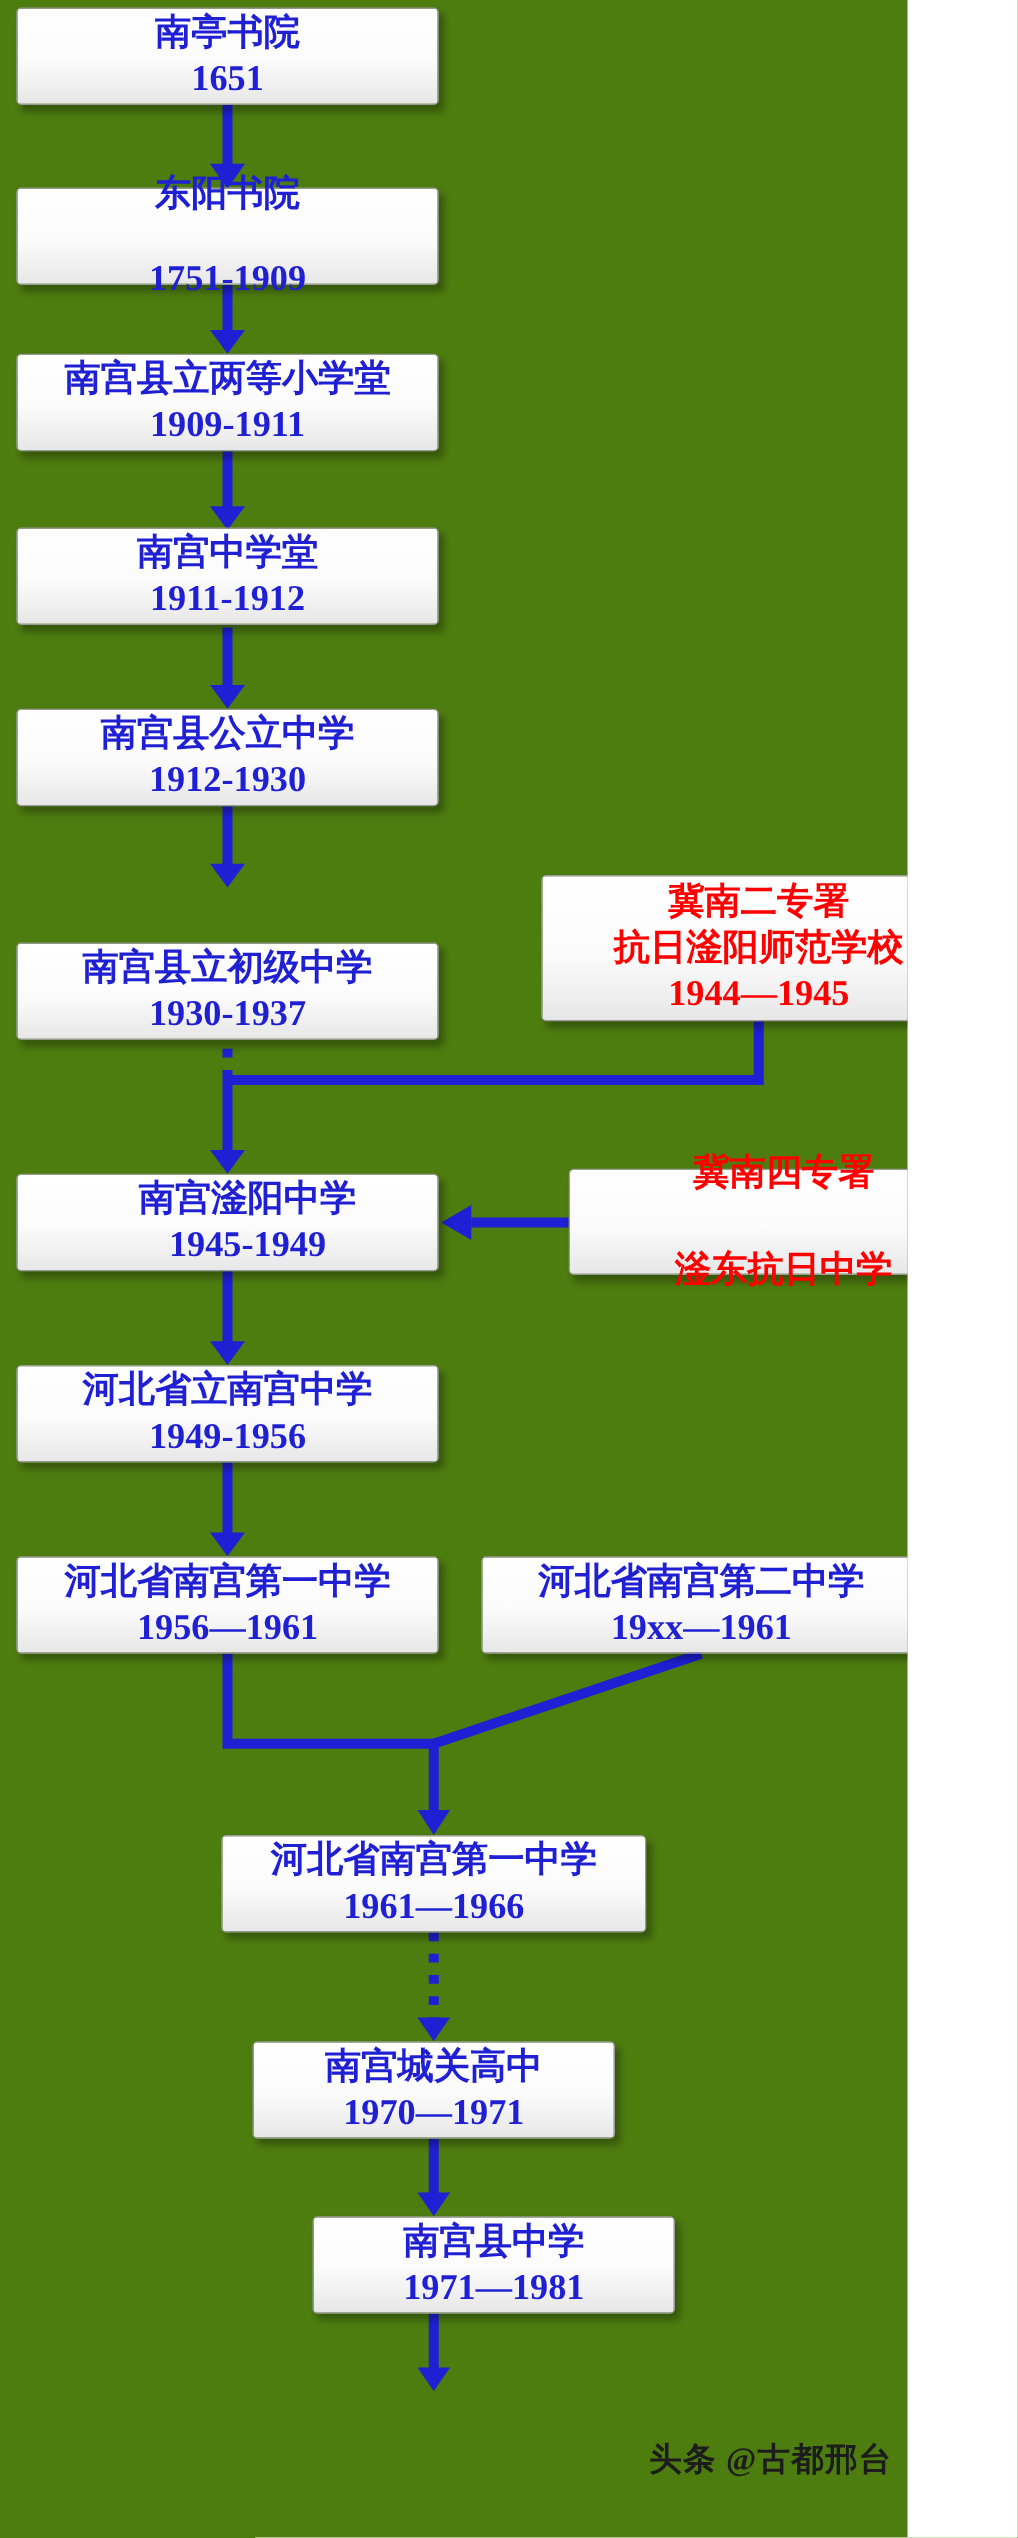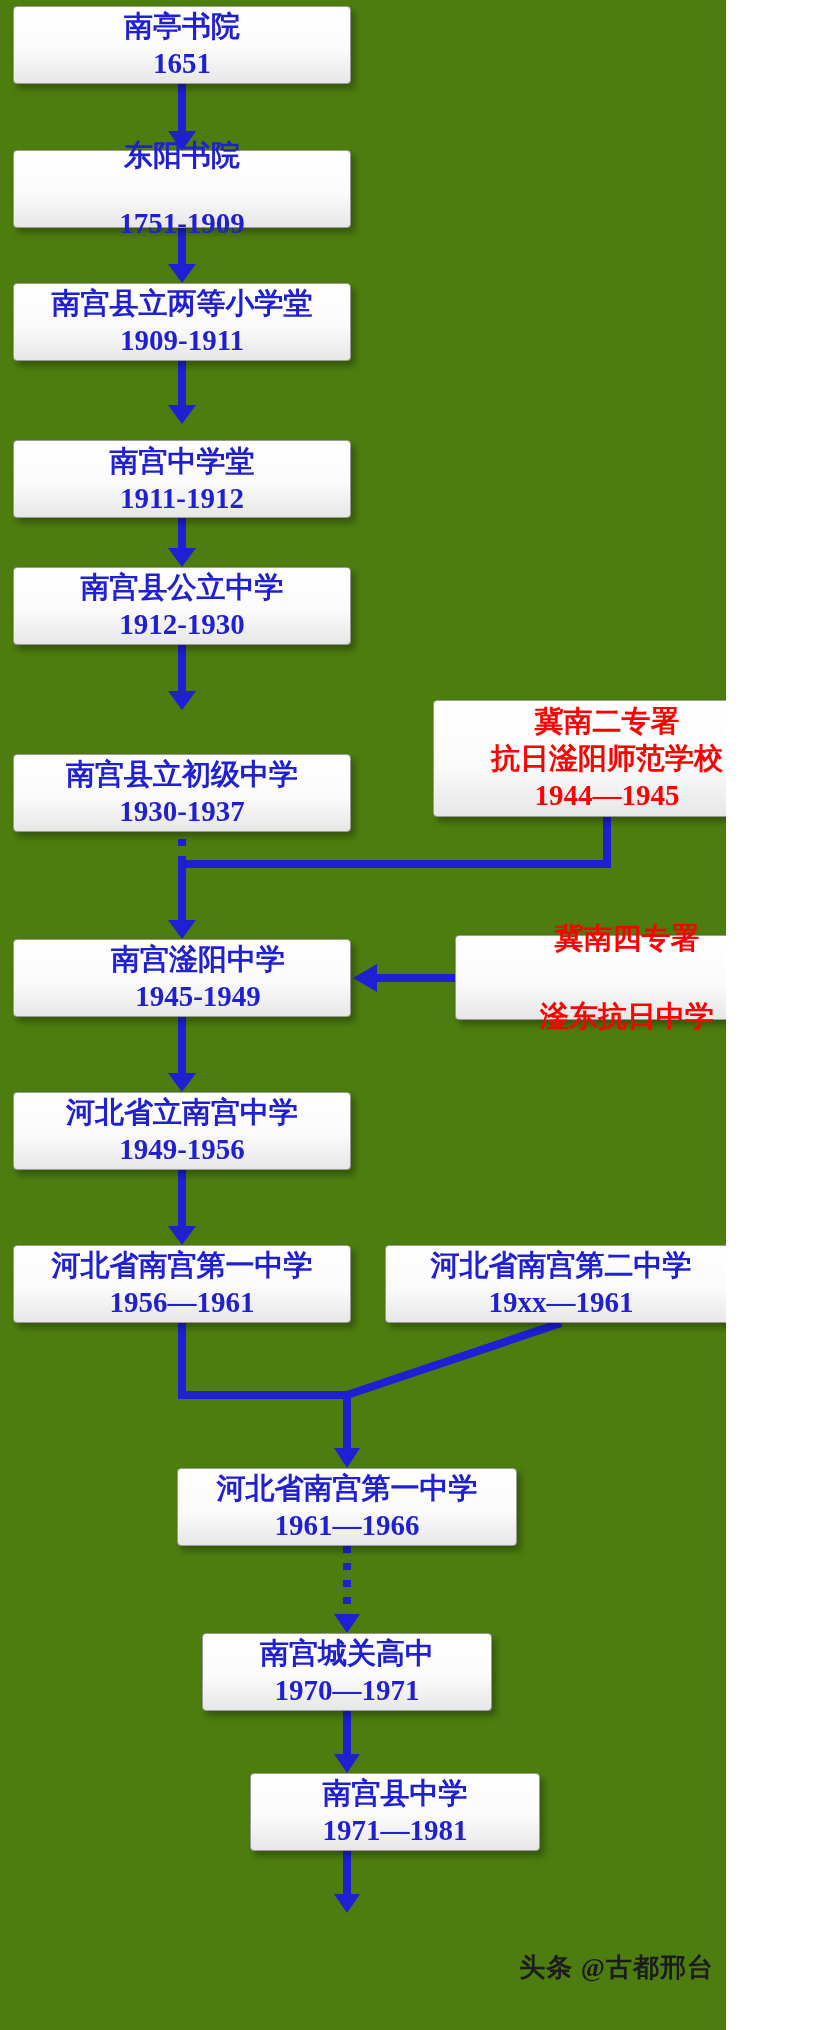--- a/index.html
+++ b/index.html
@@ -97,21 +97,21 @@
   <div class="node" style="left:13px;top:150px;width:338px;height:78px;gap:31px;">
     <div>东阳书院</div>
     <div>1751-1909</div>
   </div>
 
   <div class="node" style="left:13px;top:283px;width:338px;height:78px;">
     <div>南宫县立两等小学堂</div>
     <div>1909-1911</div>
   </div>
 
-  <div class="node" style="left:13px;top:440px;width:338px;height:78px;justify-content:flex-end;">
+  <div class="node" style="left:13px;top:422px;width:338px;height:78px;">
     <div>南宫中学堂</div>
     <div>1911-1912</div>
   </div>
 
   <div class="node" style="left:13px;top:567px;width:338px;height:78px;">
     <div>南宫县公立中学</div>
     <div>1912-1930</div>
   </div>
 
   <div class="node" style="left:13px;top:710px;width:338px;height:78px;margin-top:44px;">

